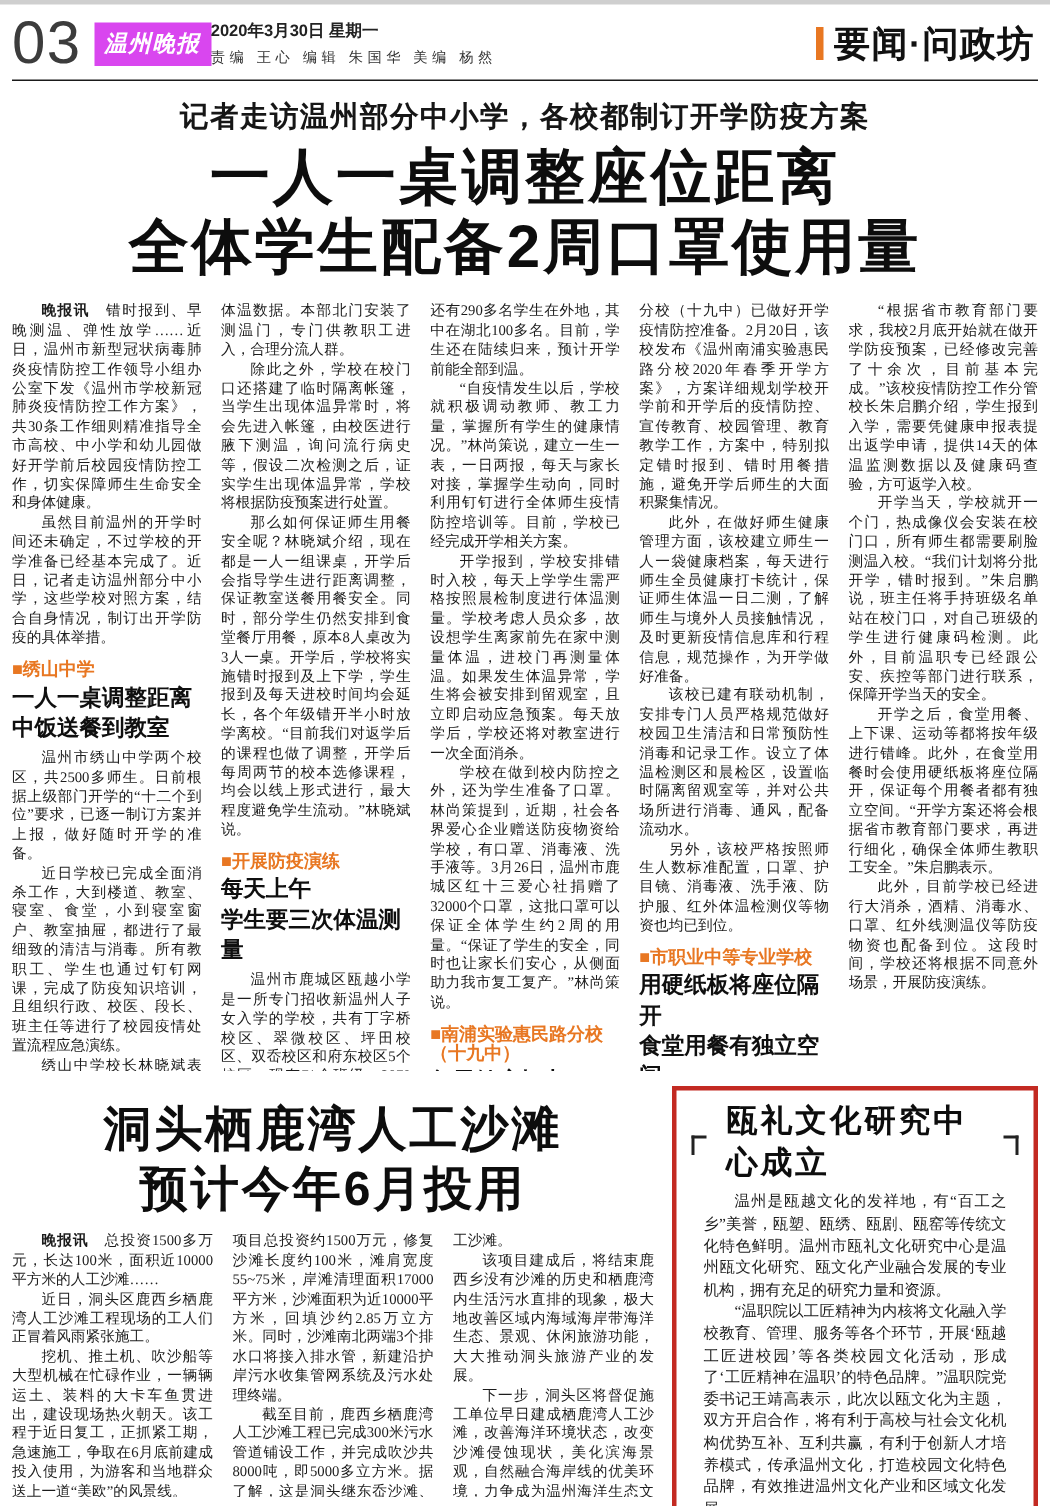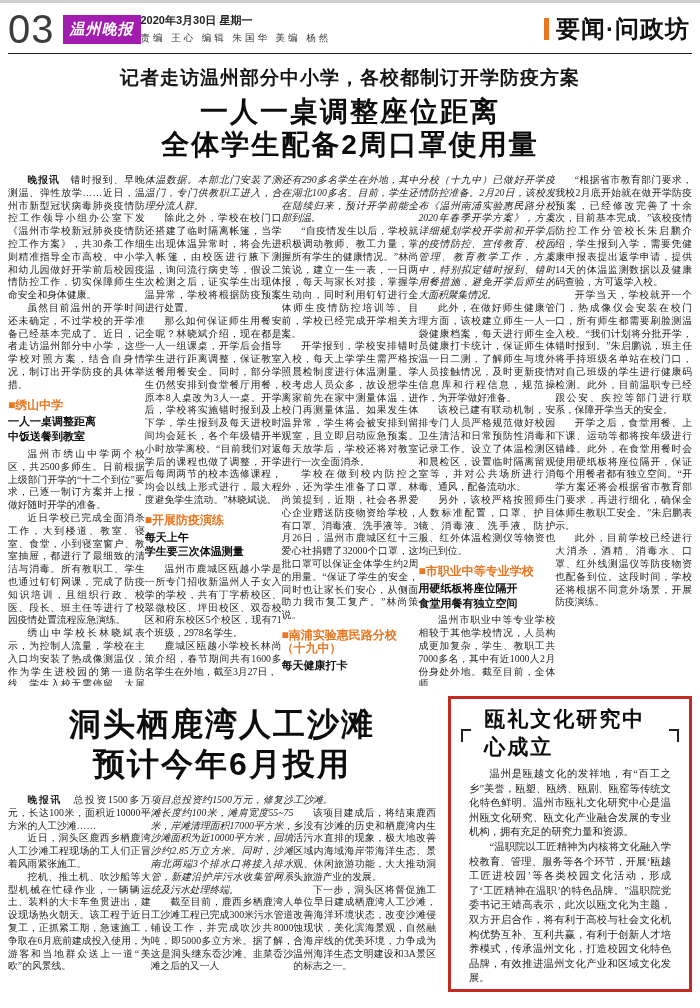--- a/index.html
+++ b/index.html
@@ -6,44 +6,44 @@
   html,body { background:#ffffff; }
   .page {
     width:700px; height:1004px; margin:0 auto; background:#fff;
     font-family:"Liberation Sans", sans-serif; color:#1c1c1c;
     overflow:hidden; border-top:3px solid #cfcfcf; position:relative;
   }
   
   .hdr { display:flex; align-items:center; padding:6px 10px 4px 8px; height:50px; }
   .pagenum { font-size:40px; line-height:1; color:#3c3c3c; letter-spacing:1px; }
   .masthead {
-    background:#a21caf; color:#fff; font-weight:bold; font-style:italic;
+    background:#d946ef; color:#fff; font-weight:bold; font-style:italic;
     font-size:15px; padding:5px 7px; margin-left:8px; letter-spacing:1px;
   }
   .dateblock { }
   .date { font-size:11px; font-weight:bold; color:#222; }
   .editors { font-size:9.5px; color:#333; margin-top:4px; letter-spacing:3px; }
   .hdr-spacer { flex:1; }
   .section-tag { display:flex; align-items:center; gap:7px; }
   .section-bar { width:5px; height:22px; background:#e87722; display:inline-block; }
   .section-title { font-size:24px; font-weight:bold; color:#111; letter-spacing:1px; }
   .rule { border-top:1.5px solid #1a1a1a; margin:0 8px; }
   
   .kicker { text-align:center; font-size:19px; font-weight:600; color:#161616; margin-top:11px; letter-spacing:1px; }
-  .headline { text-align:center; font-size:28px; font-weight:900; color:#0d0d0d; line-height:1.18; letter-spacing:2px; margin-top:4px; }
-  .cols { display:flex; padding:0 8px; margin-top:13px; }
+  .headline { text-align:center; font-size:40px; font-weight:900; color:#0d0d0d; line-height:1.18; letter-spacing:2px; margin-top:4px; }
+  .cols { display:flex; gap:13px; padding:0 8px; margin-top:13px; }
   .col {
     flex:1; font-family:"Liberation Serif", serif; font-size:9.8px; line-height:12.8px;
     text-align:justify; color:#1c1c1c; height:512px; overflow:hidden;
   }
   .col .para { text-indent:2em; }
-  .col .cont { text-indent:0;font-style:italic; }
+  .col .cont { text-indent:0; }
   .lead-label { font-family:"Liberation Sans", sans-serif; font-weight:bold; }
   .ho { font-family:"Liberation Sans", sans-serif; color:#e87722; font-weight:bold; font-size:12px; margin:7px 0 3px; text-indent:0; text-align:left; }
-  .hb { font-family:"Liberation Sans", sans-serif; color:#0f0f0f; font-weight:bold; font-size:11px; line-height:1.35; text-indent:0; text-align:left; }
+  .hb { font-family:"Liberation Sans", sans-serif; color:#0f0f0f; font-weight:bold; font-size:15px; line-height:1.35; text-indent:0; text-align:left; }
   .hb + .para, .hb + .cont { margin-top:4px; }
   
   .bottom { display:flex; gap:12px; padding:0 8px; margin-top:10px; }
   .beach { width:428px; }
   .headline2 { text-align:center; font-size:32px; font-weight:900; color:#0d0d0d; line-height:1.25; letter-spacing:2px; margin-top:8px; }
   .beach .cols { padding:0; margin-top:10px; }
   .beach .col { height:176px; }
   .boxed { flex:1; border:3px solid #c32a22; padding:4px 10px 6px; height:296px; overflow:hidden; }
   .box-title-row { display:flex; justify-content:center; align-items:center; gap:13px; margin-top:2px; }
   .bracket { width:13px; height:13px; margin-top:4px; }

